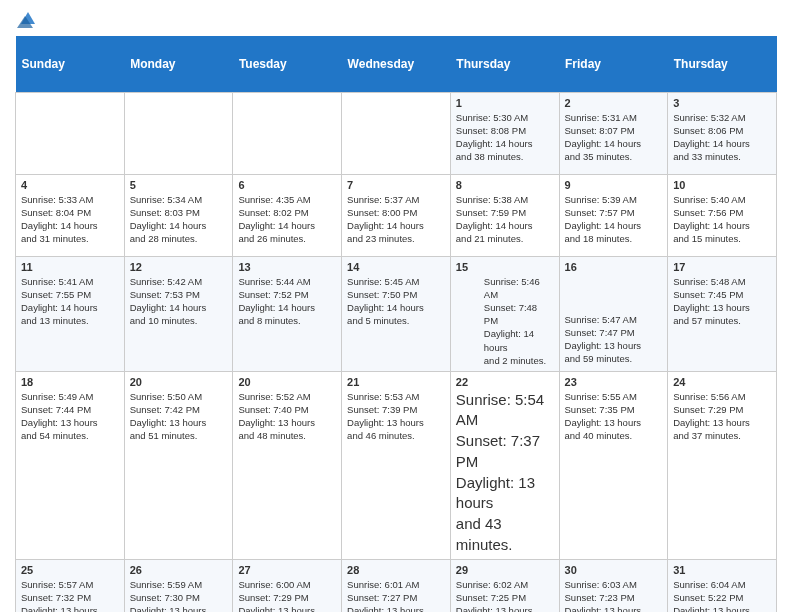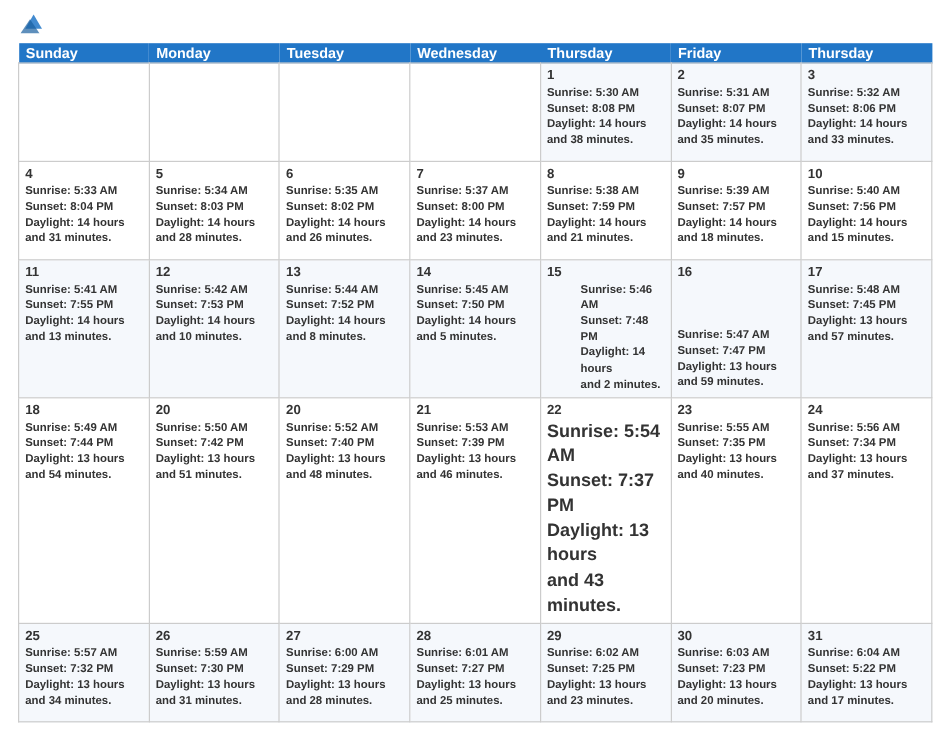--- a/index.html
+++ b/index.html
@@ -54,21 +54,21 @@
     }
     table {
       width: 100%;
       border-collapse: collapse;
       table-layout: fixed;
     }
     thead tr th {
       background-color: #2176c7;
       color: #fff;
       text-align: left;
-      padding: 1px 6px;
+      padding: 21px 6px;
       font-size: 12px;
       font-weight: bold;
     }
     tbody tr td {
       vertical-align: top;
       border: 1px solid #ccc;
       padding: 4px 5px;
       font-size: 9.5px;
       color: #333;
       height: 82px;
@@ -81,21 +81,20 @@
       font-weight: bold;
       font-size: 11px;
       display: block;
       margin-bottom: 2px;
     }
     .empty-cell {
       background: #fff !important;
     }
     .day-info {
       line-height: 1.4;
-      font-weight: bold;
     }
   </style>
 </head>
 <body>
 
 <div class="container">
   <div class="header">
     <div class="logo">
       <div class="logo-text">
         <span class="logo-general"></span>
@@ -162,21 +161,21 @@
           </td>
           <td>
             <span class="day-num">5</span>
             <div class="day-info" style="white-space: pre-line; font-size: 9.5px; line-height: 1.38;">Sunrise: 5:34 AM
 Sunset: 8:03 PM
 Daylight: 14 hours
 and 28 minutes.</div>
           </td>
           <td>
             <span class="day-num">6</span>
-            <div class="day-info" style="white-space: pre-line; font-size: 9.5px; line-height: 1.38;">Sunrise: 5:35 AM
+            <div class="day-info" style="white-space: pre-line; font-size: 9.5px; line-height: 1.38;">Sunrise: 4:35 AM
 Sunset: 8:02 PM
 Daylight: 14 hours
 and 26 minutes.</div>
           </td>
           <td>
             <span class="day-num">7</span>
             <div class="day-info" style="white-space: pre-line; font-size: 9.5px; line-height: 1.38;">Sunrise: 5:37 AM
 Sunset: 8:00 PM
 Daylight: 14 hours
 and 23 minutes.</div>
@@ -293,21 +292,21 @@
           <td>
             <span class="day-num">23</span>
             <div class="day-info" style="white-space: pre-line; font-size: 9.5px; line-height: 1.38;">Sunrise: 5:55 AM
 Sunset: 7:35 PM
 Daylight: 13 hours
 and 40 minutes.</div>
           </td>
           <td>
             <span class="day-num">24</span>
             <div class="day-info" style="white-space: pre-line; font-size: 9.5px; line-height: 1.38;">Sunrise: 5:56 AM
-Sunset: 7:34 PM
+Sunset: 7:29 PM
 Daylight: 13 hours
 and 37 minutes.</div>
           </td>
         </tr>
         <tr>
           <td>
             <span class="day-num">25</span>
             <div class="day-info" style="white-space: pre-line; font-size: 9.5px; line-height: 1.38;">Sunrise: 5:57 AM
 Sunset: 7:32 PM
 Daylight: 13 hours

